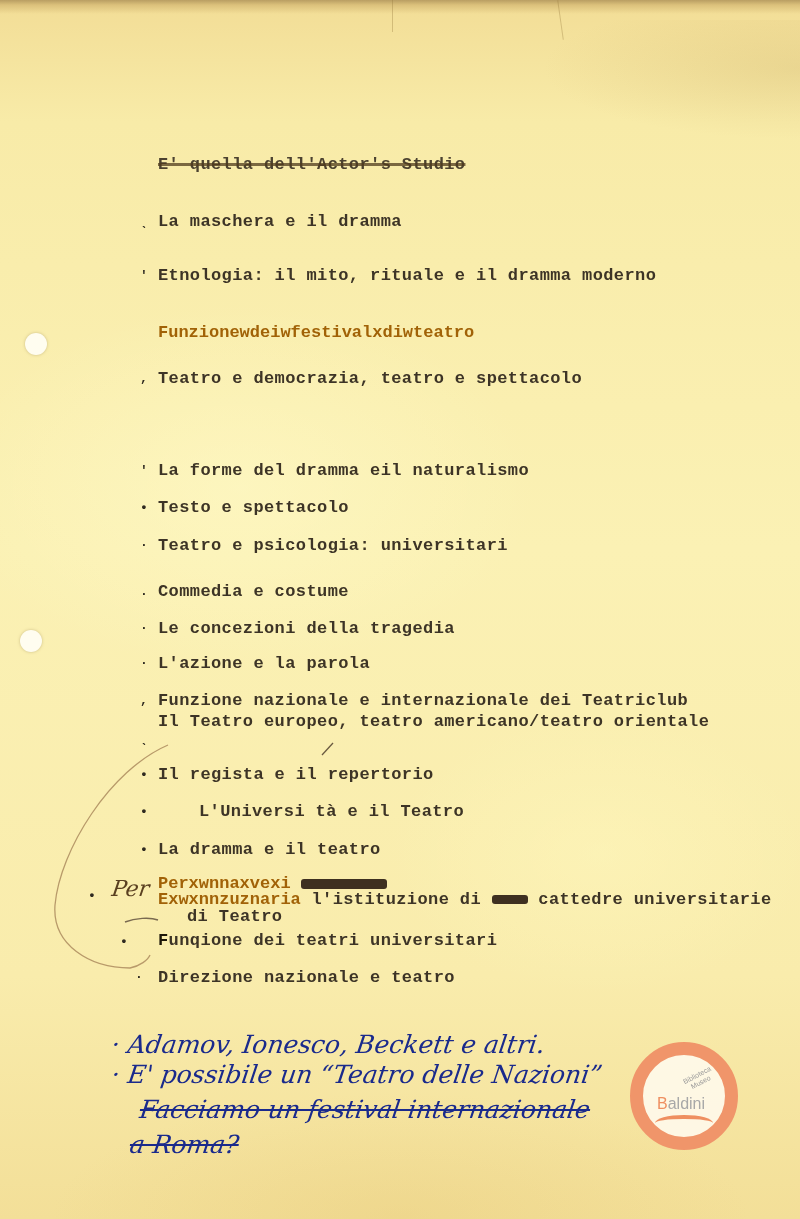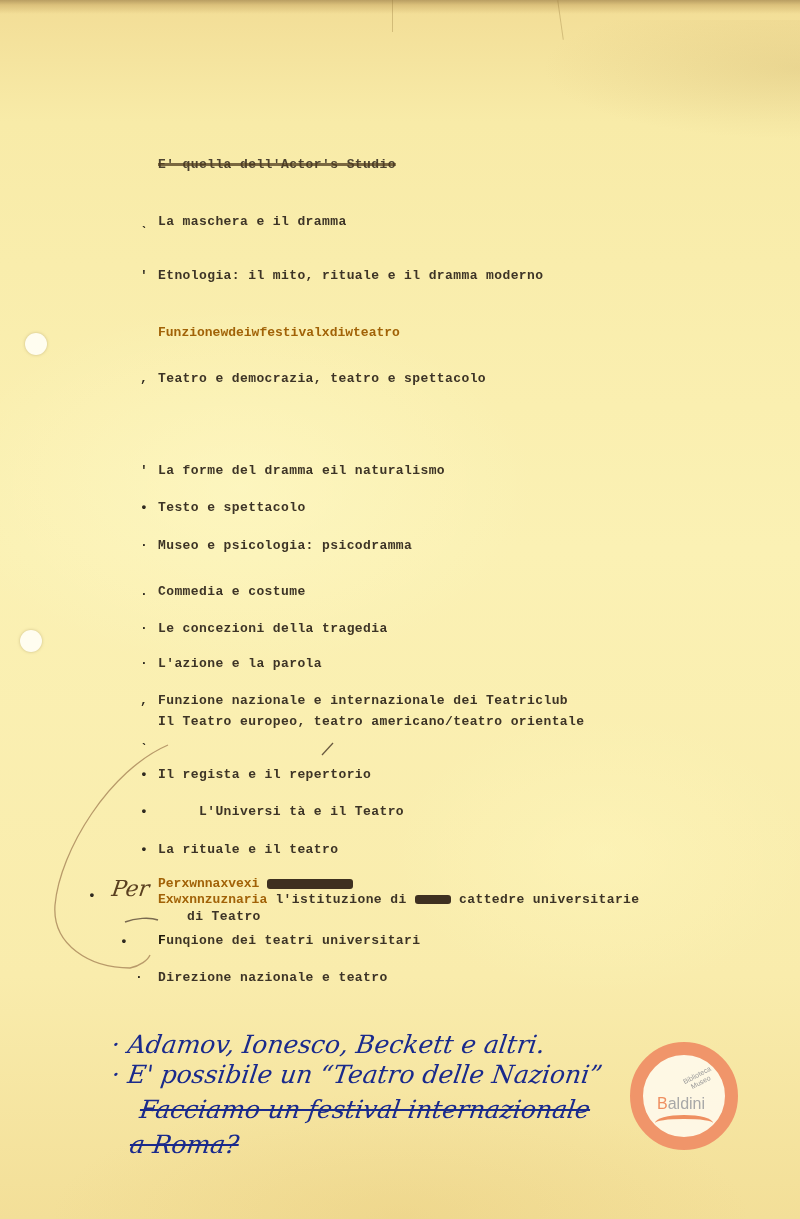--- a/index.html
+++ b/index.html
@@ -25,21 +25,21 @@
   .shadow-right {
     position: absolute; right: 0; top: 20px; width: 260px; height: 120px;
     background: radial-gradient(ellipse at 100% 40%, rgba(200,170,100,.25), transparent 70%);
   }
   .punch-hole {
     position: absolute; width: 22px; height: 22px; border-radius: 50%;
     background: #fffdf0; box-shadow: 0 0 3px rgba(160,140,90,.5);
   }
   .typed {
     position: absolute; left: 158px;
-    font-size: 13px; font-weight: bold; color: #3d3426;
+    font-size: 17px; font-weight: bold; color: #3d3426;
     letter-spacing: 0.4px; white-space: pre; line-height: 16px;
   }
   .bullet {
     position: absolute; font-size: 13px; font-weight: bold; color: #2f2a20;
   }
   .strike {
     color: #4c4230;
     text-decoration: line-through; text-decoration-thickness: 3px;
     text-decoration-color: rgba(80,60,30,.75);
   }
@@ -93,37 +93,37 @@
     <div class="typed" style="top: 268px;">Etnologia: il mito, rituale e il dramma moderno</div>
     <div class="bullet" style="left: 140px; top: 325px;"></div>
     <div class="typed xout" style="top: 325px;">Funzionewdeiwfestivalxdiwteatro</div>
     <div class="bullet" style="left: 140px; top: 371px;">,</div>
     <div class="typed" style="top: 371px;">Teatro e democrazia, teatro e spettacolo</div>
     <div class="bullet" style="left: 140px; top: 463px;">'</div>
     <div class="typed" style="top: 463px;">La forme del dramma eil naturalismo</div>
     <div class="bullet" style="left: 140px; top: 500px;">•</div>
     <div class="typed" style="top: 500px;">Testo e spettacolo</div>
     <div class="bullet" style="left: 140px; top: 538px;">·</div>
-    <div class="typed" style="top: 538px;">Museo e psicologia: psicodramma</div>
+    <div class="typed" style="top: 538px;">Teatro e psicologia: universitari</div>
     <div class="bullet" style="left: 140px; top: 584px;">.</div>
     <div class="typed" style="top: 584px;">Commedia e costume</div>
     <div class="bullet" style="left: 140px; top: 621px;">·</div>
     <div class="typed" style="top: 621px;">Le concezioni della tragedia</div>
     <div class="bullet" style="left: 140px; top: 656px;">·</div>
     <div class="typed" style="top: 656px;">L'azione e la parola</div>
     <div class="bullet" style="left: 140px; top: 693px;">,</div>
     <div class="typed" style="top: 693px;">Funzione nazionale e internazionale dei Teatriclub</div>
     <div class="bullet" style="left: 140px; top: 731px;">ˎ</div>
     <div class="typed" style="top: 714px;">Il Teatro europeo, teatro americano/teatro orientale</div>
     <div class="bullet" style="left: 140px; top: 767px;">•</div>
     <div class="typed" style="top: 767px;">Il regista e il repertorio</div>
     <div class="bullet" style="left: 140px; top: 804px;">•</div>
     <div class="typed" style="top: 804px; margin-left: 41px;">L'Universi tà e il Teatro</div>
     <div class="bullet" style="left: 140px; top: 842px;">•</div>
-    <div class="typed" style="top: 842px;">La rituale e il teatro</div>
+    <div class="typed" style="top: 842px;">La dramma e il teatro</div>
   </div>
 
 <div class="typed xout" style="top:876px;font-family:Liberation Mono, monospace;"><span>Perxwnnaxvexi</span> <span class="blot" style="width:86px;height:10px;vertical-align:middle;"></span></div>
 <div class="typed" style="top:892px;"><span class="xout">Exwxnnzuznaria</span> <span>l'istituzione di</span> <span class="blot" style="width:36px;height:9px;vertical-align:middle;"></span> <span>cattedre universitarie</span></div>
 <div class="typed" style="top:909px;margin-left:29px;">di Teatro</div>
 <div class="hand" style="left:112px;top:876px;font-size:22px;color:#5a4020;">Per</div>
 <div class="bullet" style="left:88px;top:888px;">•</div>
 <div class="bullet" style="left:120px;top:934px;">•</div>
 <div class="typed" style="top:933px;"><span style="color:#1c1608;">F</span><span>unqione dei teatri universitari</span></div>
 

